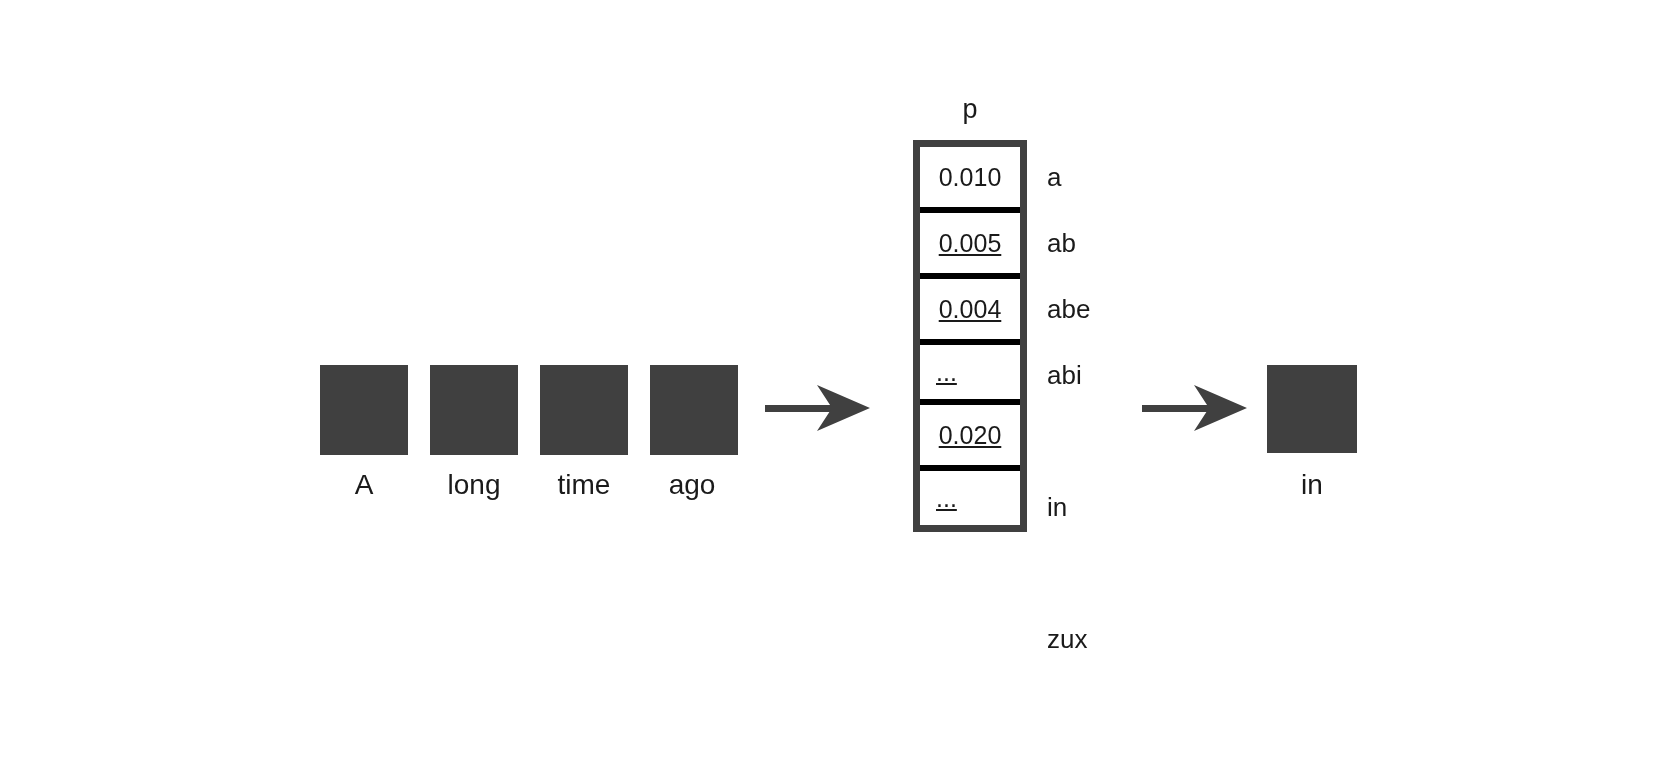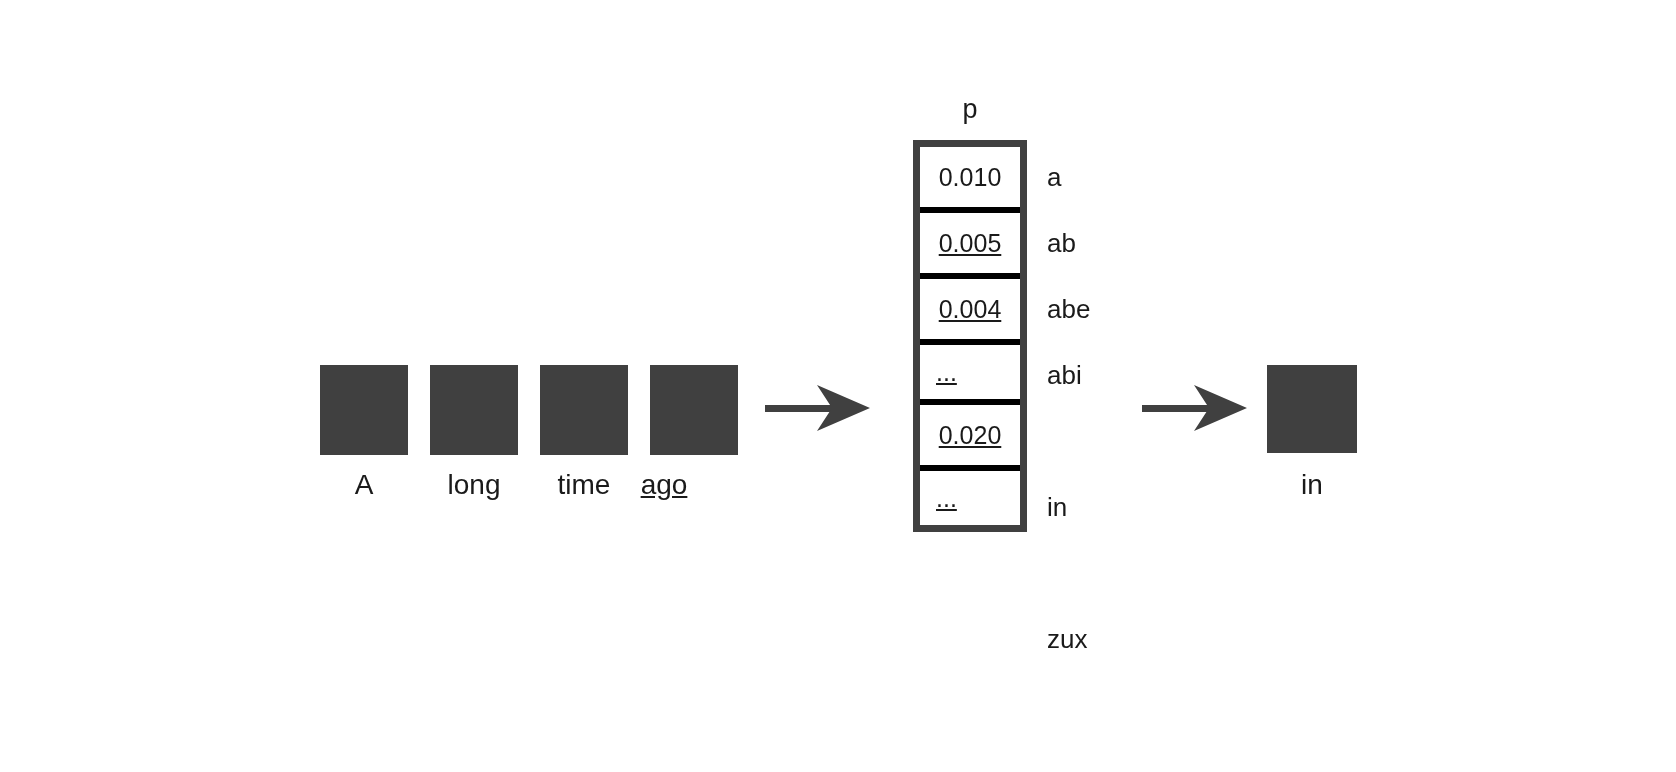--- a/index.html
+++ b/index.html
@@ -34,21 +34,21 @@
     top: 468px;
     width: 88px;
     text-align: center;
     font-size: 28px;
     color: #1a1a1a;
     line-height: 34px;
   }
   .token-label.t0 { left: 320px; }
   .token-label.t1 { left: 430px; }
   .token-label.t2 { left: 540px; }
-  .token-label.t3 { left: 620px; text-decoration: underline; }
+  .token-label.t3 { left: 648px; }
 
   
   .arrow {
     position: absolute;
     top: 385px;
     width: 105px;
     height: 46px;
   }
   .arrow.a1 { left: 765px; }
   .arrow.a2 { left: 1142px; }

